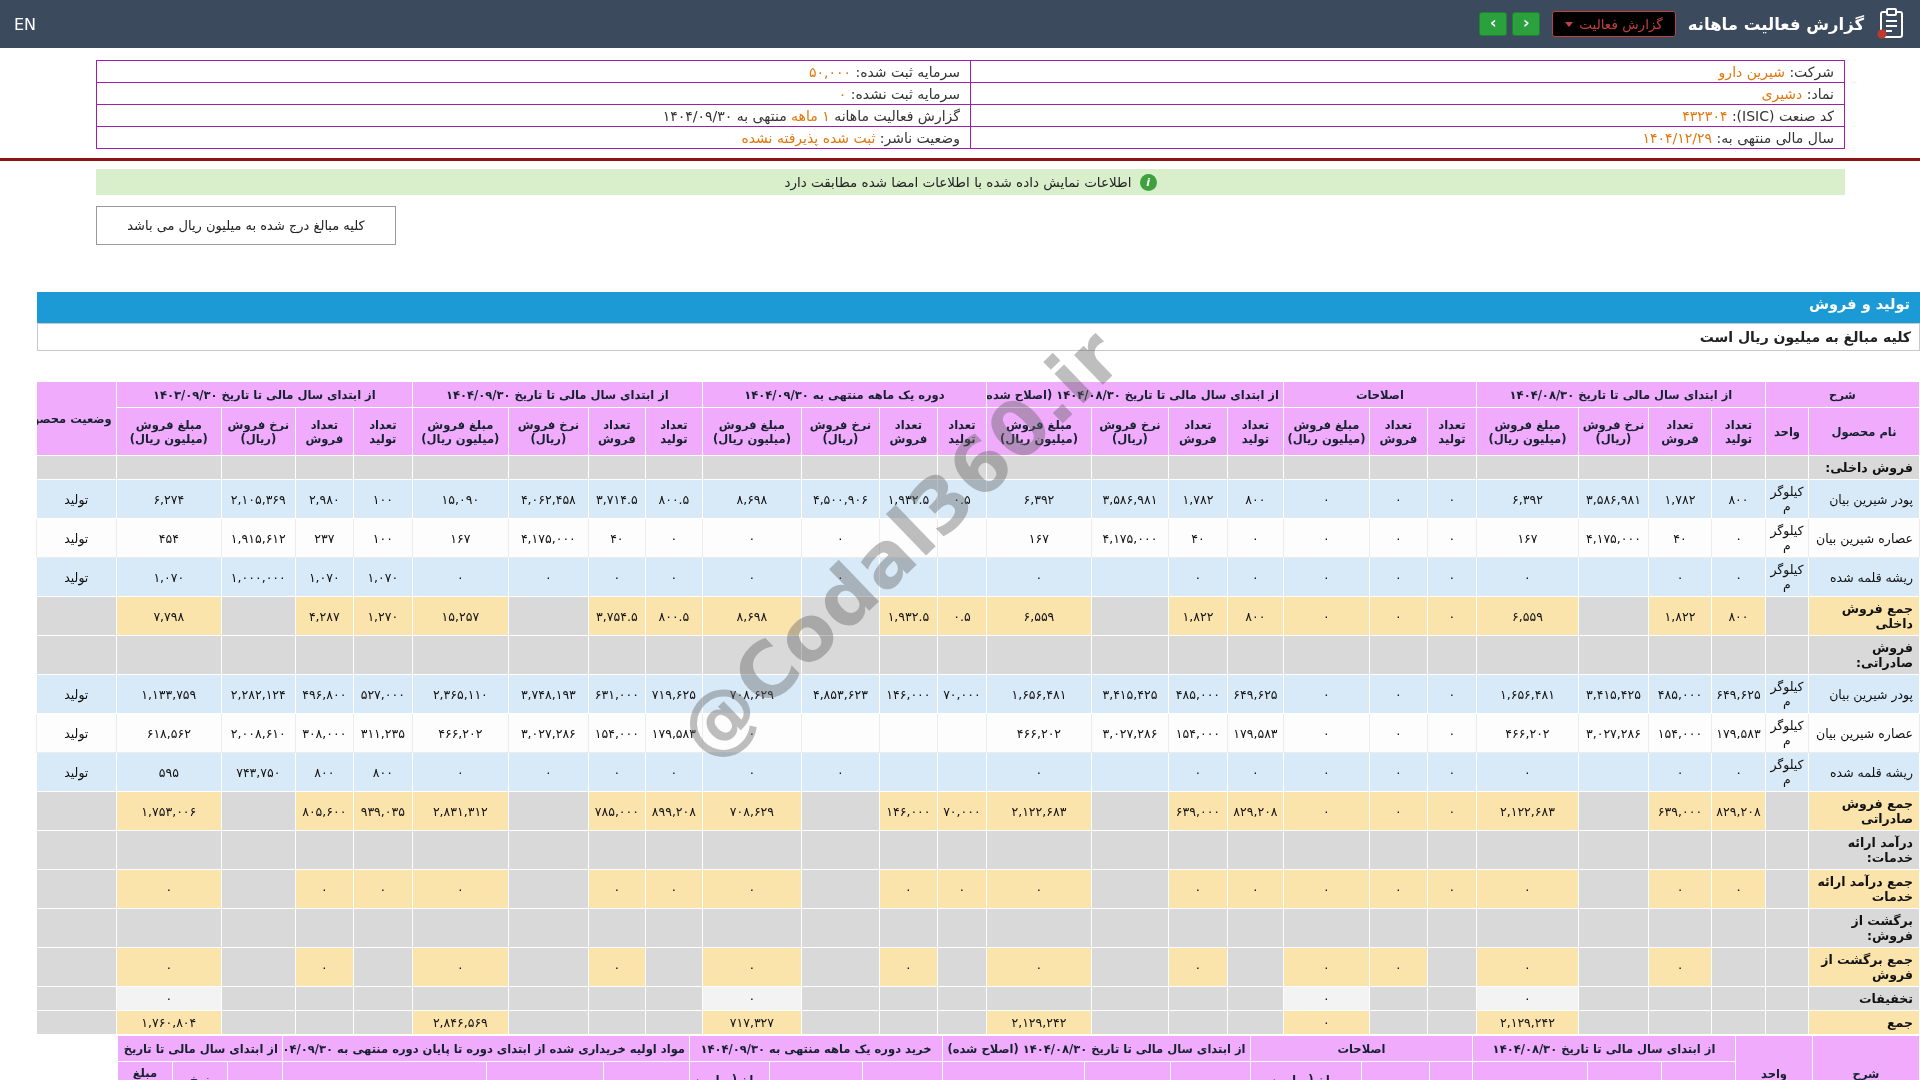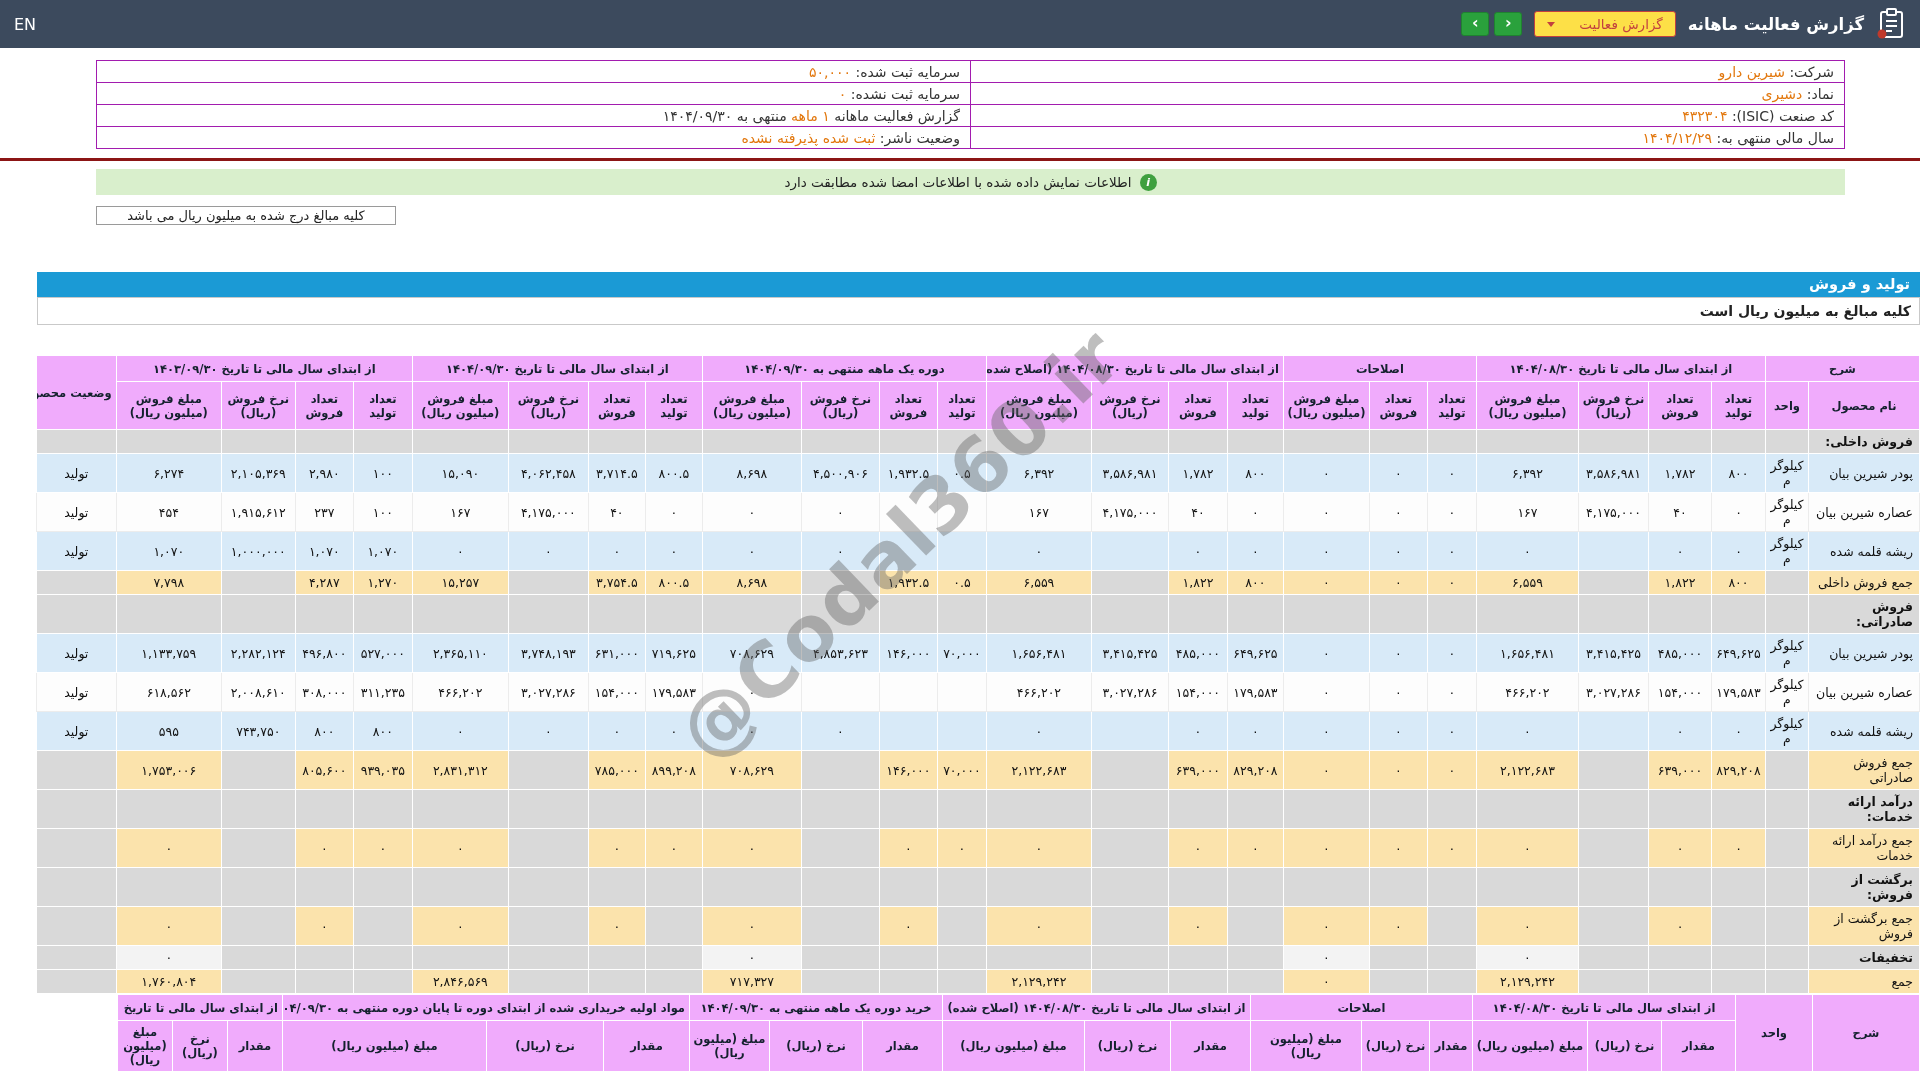--- a/index.html
+++ b/index.html
@@ -9,21 +9,21 @@
     background:#fff; direction:rtl;
     font-family:"DejaVu Sans", sans-serif; color:#222;
   }
   
   .topbar {
     height:48px; background:#3c4a5d; display:flex; align-items:center;
     padding:0 14px; gap:12px;
   }
   .topbar .title { color:#fff; font-size:16.5px; font-weight:bold; }
   .report-btn {
-    display:flex; align-items:center; gap:24px; background:#fde047;
+    display:flex; align-items:center; gap:6px; background:#000000;
     border:1px solid #c2403f; color:#c2403f; padding:4px 12px;
     border-radius:3px; font-size:13.5px; cursor:pointer; font-family:inherit;
   }
   .caret { width:0; height:0; border-left:4px solid transparent; border-right:4px solid transparent; border-top:5px solid #c2403f; display:inline-block; }
   .nav-wrap { display:flex; gap:5px; margin-inline-start:64px; direction:ltr; }
   .nav-btn {
     width:28px; height:24px; background:#2aa13c; border:1px solid #1f8230;
     border-radius:3px; color:#fff; font-size:16px; font-weight:bold;
     display:flex; align-items:center; justify-content:center; padding:0 0 3px; cursor:pointer; font-family:inherit;
   }
@@ -39,28 +39,28 @@
     margin:8px 75px 0 96px; background:#d9efcc; height:26px;
     display:flex; align-items:center; justify-content:center; gap:8px;
     font-size:13.5px; color:#222;
   }
   .info-i {
     width:17px; height:17px; border-radius:50%; background:#3fa03f; color:#fff;
     font-size:11px; font-weight:bold; font-style:italic;
     display:flex; align-items:center; justify-content:center; flex:0 0 17px;
   }
   .note {
-    border:1px solid #9a9a9a; padding:1px 8px; font-size:13px; text-align:center;
+    border:1px solid #9a9a9a; padding:11px 8px; font-size:13px; text-align:center;
     width:300px; margin:11px auto 0 96px; background:#fff;
   }
   
   .main { margin:47px 0 0 37px; }
   .secbar {
     background:#1b9ad5; color:#fff; font-weight:bold; font-size:14.5px;
-    height:25px; line-height:25px; padding-right:10px;
+    height:31px; line-height:25px; padding-right:10px;
   }
   .subtitle { border:1px solid #c9c9c9; font-weight:bold; font-size:14px; padding:5px 8px; background:#fff; }
   table.grid { border-collapse:collapse; table-layout:fixed; }
   #sales-table-mount table { width:100%; margin-top:30px; }
   #materials-table-mount table { margin-top:0; }
   .grid th {
     background:#f0abfc; border:1px solid #fff; color:#14212e;
     font-weight:bold; vertical-align:middle; text-align:center;
   }
   .grid tr.grp th { white-space:nowrap; height:26px; padding:2px 4px; overflow:hidden; font-size:11.5px; }
@@ -69,21 +69,21 @@
     border:1px solid #fff; font-size:12.5px; text-align:center;
     padding:4px 3px; color:#111; overflow:hidden; word-wrap:break-word;
   }
   .grid td.lbl { text-align:right; padding-right:6px; }
   tr.section td { background:#d9d9d9; }
   tr.section td.lbl { font-weight:bold; }
   tr.product.blue td { background:#d8eaf8; }
   tr.product.white td { background:#fdfdfd; border-color:#ececec; }
   tr.sum td { background:#d9d9d9; }
   tr.sum td.val, tr.sum td.lbl { background:#fbe3ac; }
-  tr.sum td.lbl { font-weight:normal; }
+  tr.sum td.lbl { font-weight:bold; }
   tr.discount td { background:#d9d9d9; }
   tr.discount td.val { background:#f3f3f3; }
   tr.discount td.lbl { font-weight:bold; }
   
   .watermark {
     position:absolute; top:500px; left:610px; transform:rotate(-44deg);
     font-size:76px; font-weight:bold; color:rgba(100,100,100,0.42);
     letter-spacing:1px; pointer-events:none; z-index:5; direction:ltr;
   }
 </style>

